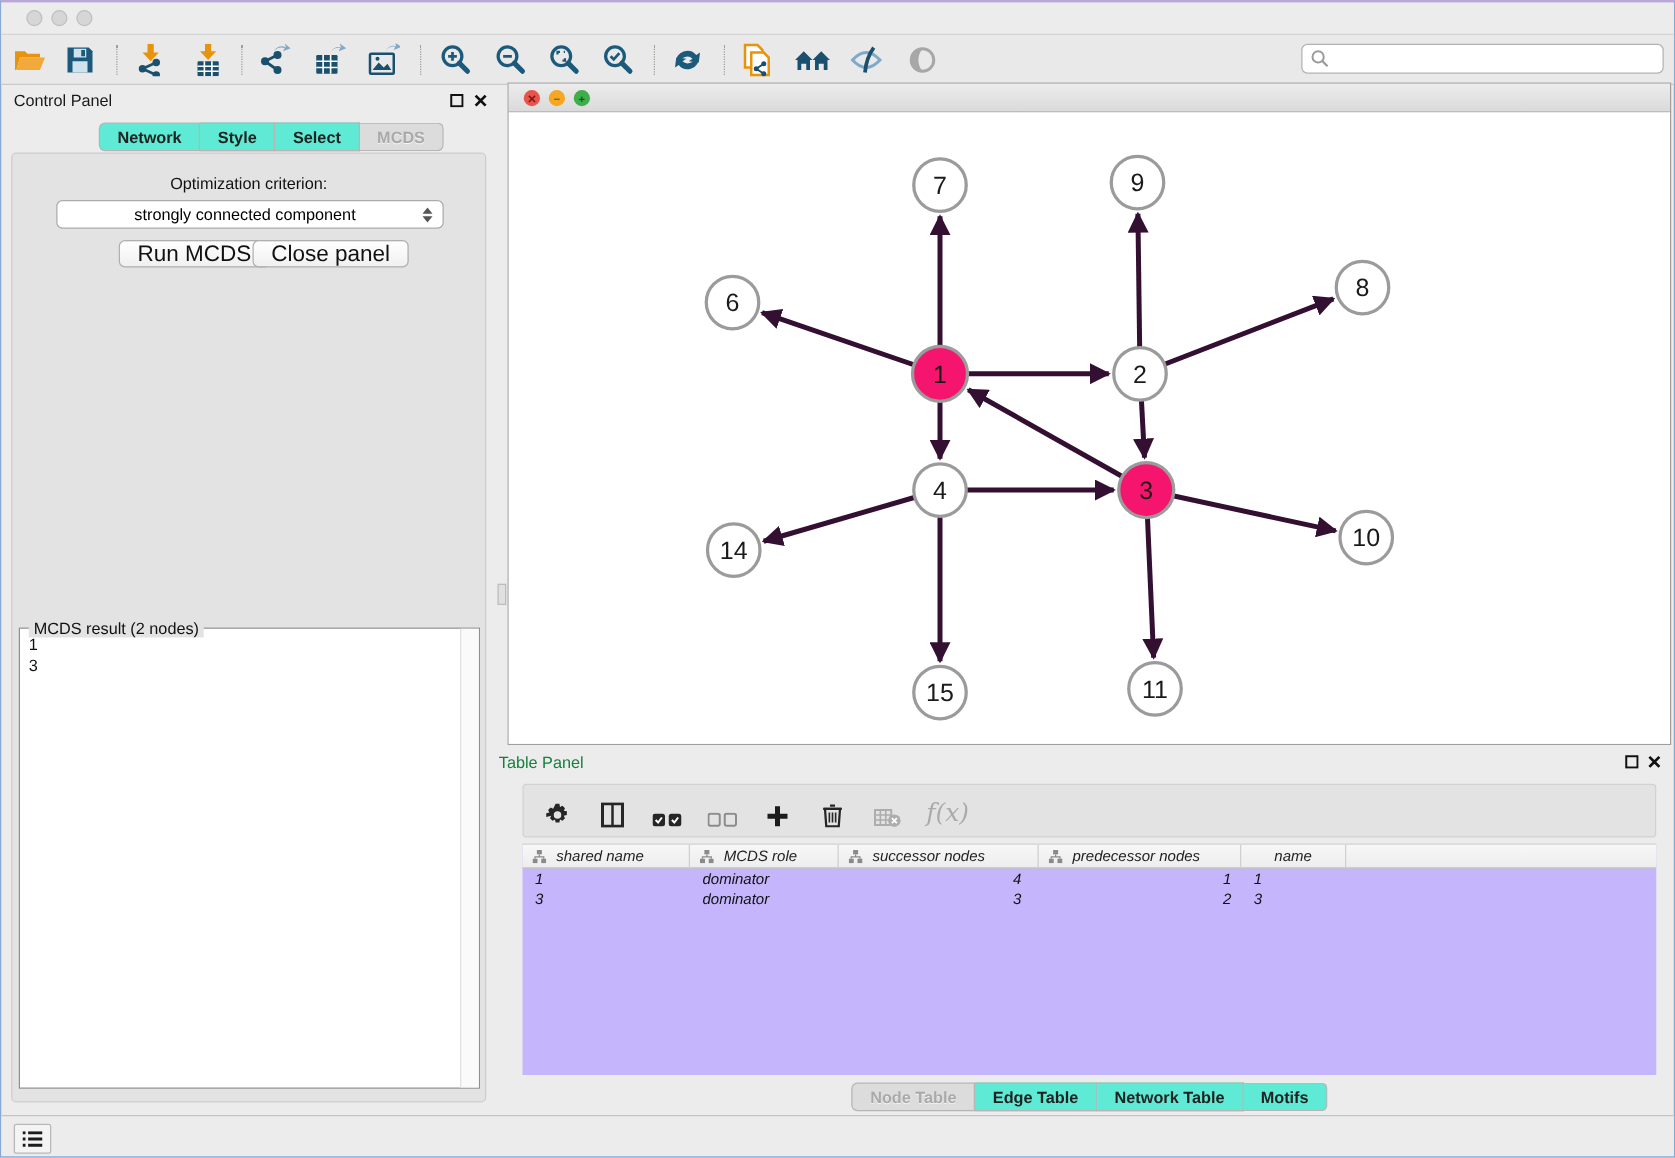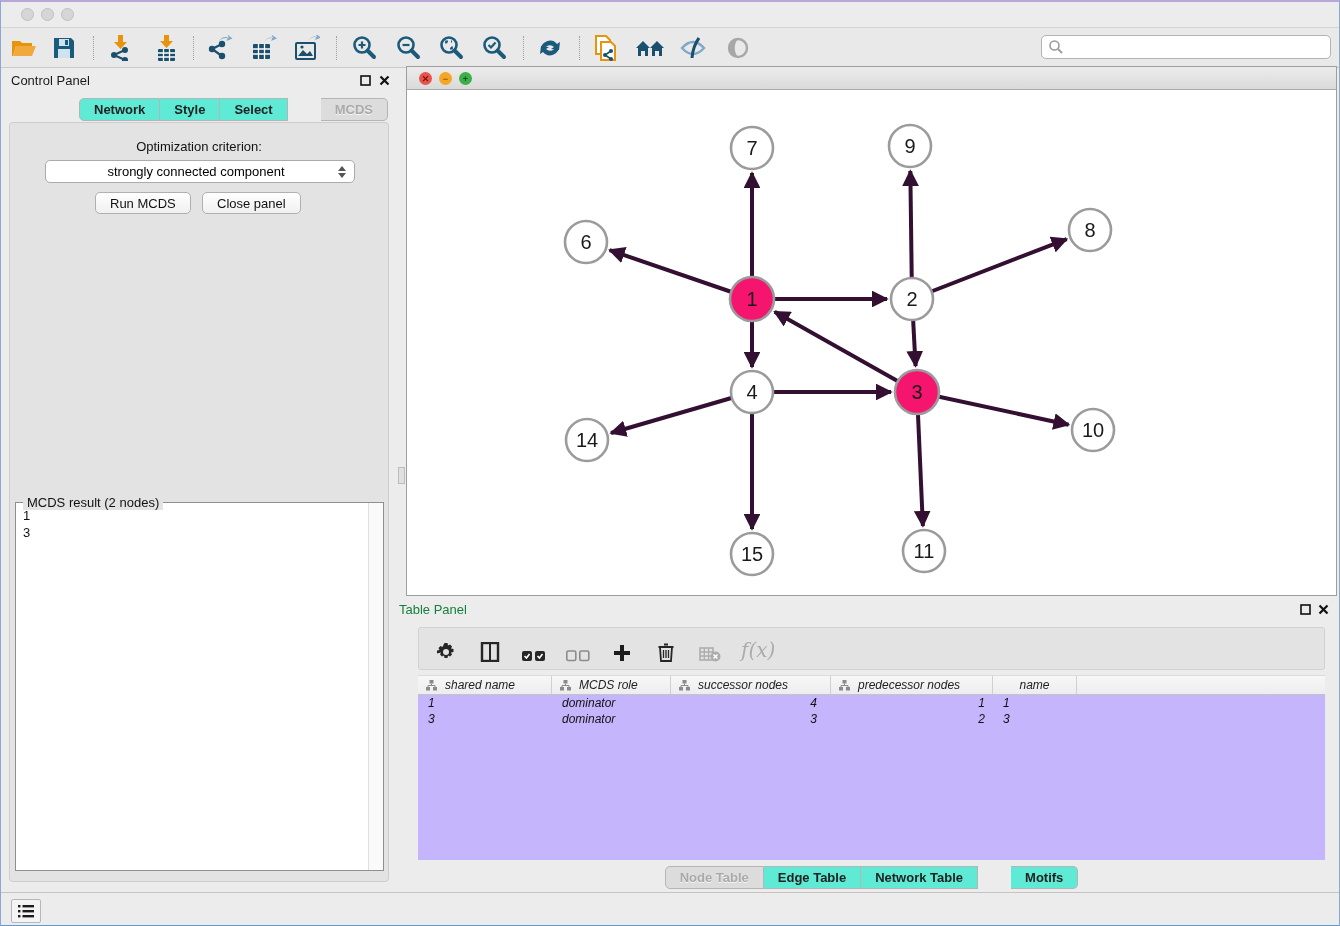--- a/index.html
+++ b/index.html
@@ -23,31 +23,31 @@
   .tb-sep { top:8px; width:1px; height:24px; border-left:1px dotted #9f9f9f; }
   .searchbox { left:1040px; top:7px; width:290px; height:24px; background:#fff; border:1px solid #b3b3b3; border-radius:5px; display:flex; align-items:center; padding-left:6px; }
   .searchbox input { border:none; outline:none; flex:1; font-size:12px; font-family:inherit; background:transparent; }
 
   
   .cp-header { left:10px; top:71px; font-size:13px; color:#1a1a1a; }
   .panel-btn { width:13px; height:13px; display:flex; align-items:center; justify-content:center; cursor:pointer; }
   .seg-tabs { display:flex; }
   .seg-tab { background:#5eead4; border:1px solid #b5b5b5; border-left:none; padding:3px 14px; font-size:13px; font-weight:bold; color:#222; cursor:pointer; white-space:nowrap; }
   .seg-tab:first-child { border-left:1px solid #b5b5b5; border-radius:5px 0 0 5px; }
-  .seg-tab:last-child { border-radius:0 5px 5px 0;margin-left:33px; }
+  .seg-tab:last-child { border-radius:0 5px 5px 0; }
   .seg-tab.active { background:#dcdcdc; color:#a9a9a9; text-shadow:0 1px 0 #f5f5f5; }
   .cp-card { left:8px; top:120px; width:380px; height:760px; background:#e3e3e3; border:1px solid #cdcdcd; border-radius:4px; }
   .opt-label { left:0; top:137px; width:396px; text-align:center; font-size:13px; color:#111; }
   .cp-select { left:44px; top:158px; width:310px; height:23px; background:#fff; border:1px solid #ababab; border-radius:5px; display:flex; align-items:center; padding:0 8px; font-size:13px; cursor:pointer; }
   .cp-select .val { flex:1;text-align:center; }
   .spin { display:flex; flex-direction:column; gap:2px; align-items:center; }
   .spin i { width:0; height:0; border-left:4px solid transparent; border-right:4px solid transparent; }
   .spin .up { border-bottom:5px solid #555; }
   .spin .dn { border-top:5px solid #555; }
-  .cp-btn { top:190px; height:22px; background:linear-gradient(#ffffff,#f0f0f0); border:1px solid #b0b0b0; border-radius:5px; font-size:13px; font-family:inherit; padding:0 14px; cursor:pointer; color:#111; }
+  .cp-btn { top:190px; height:22px; background:linear-gradient(#ffffff,#f0f0f0); border:1px solid #b0b0b0; border-radius:5px; font-size:18px; font-family:inherit; padding:0 14px; cursor:pointer; color:#111; }
   .result-box { left:14px; top:500px; width:369px; height:369px; border:1px solid #8f8f8f; background:#fff; }
   .result-legend { left:22px; top:493px; background:#e3e3e3; padding:0 4px; font-size:13px; color:#111; }
   .result-list { left:16px; top:502px; width:348px; font-size:13px; color:#111; line-height:17px; padding:3px 6px; }
   .result-scroll { right:0; top:0; width:15px; height:100%; background:#fafafa; border-left:1px solid #e0e0e0; position:absolute; }
 
   
   .net-win { left:405px; top:64px; width:931px; height:530px; border:1px solid #9e9e9e; background:#fff; }
   .net-titlebar { left:0; top:0; width:100%; height:23px; background:linear-gradient(#ececec,#dadada); border-bottom:1px solid #ababab; position:absolute; }
   .traffic { width:13px; height:13px; border-radius:50%; top:5px; display:flex; align-items:center; justify-content:center; font-size:9px; font-weight:bold; cursor:pointer; }
   .net-title { width:100%; text-align:center; top:4px; font-size:13px; color:#111; }

